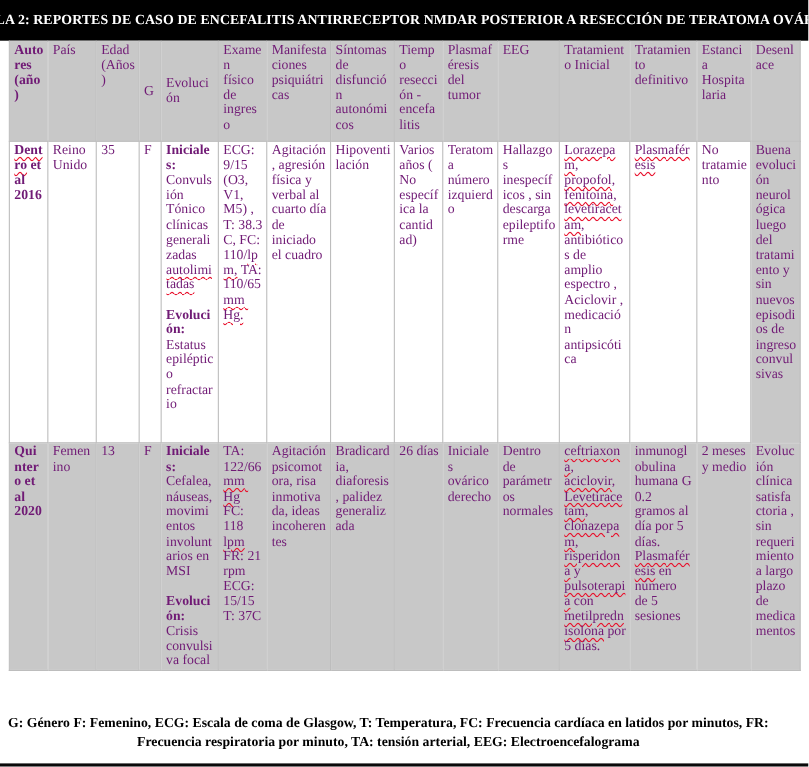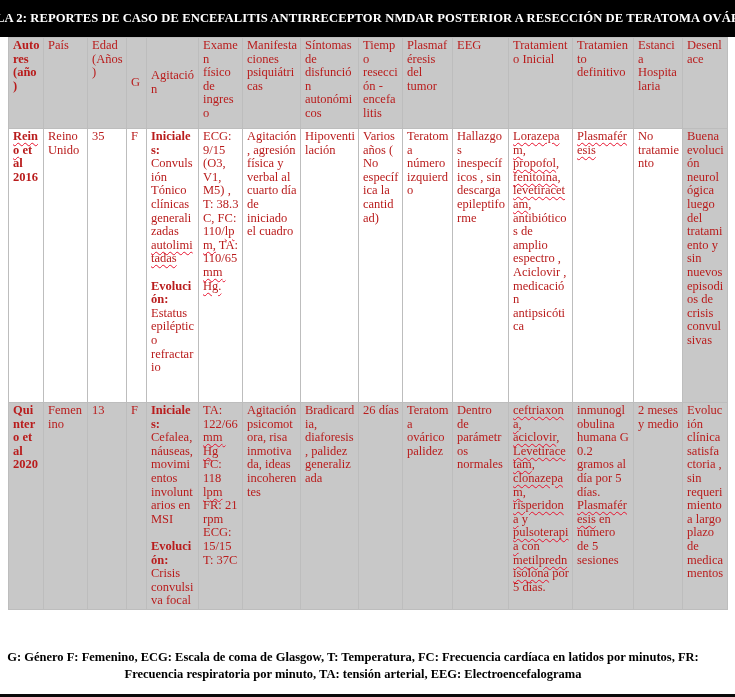--- a/index.html
+++ b/index.html
@@ -23,21 +23,21 @@
   }
   .table-wrap{position:absolute;left:8px;top:37px;}
   table{border-collapse:collapse;table-layout:fixed;width:719px;}
   td{
     border:1px solid var(--border);
     vertical-align:top;
     padding:1px 3px 1px 4px;
     font-size:12.5px;line-height:13.6px;
     white-space:pre-wrap;
     overflow-wrap:break-word;word-break:break-word;
-    overflow:hidden;color:#b91c1c;margin-left:28px;
+    overflow:hidden;color:#701a75;margin-left:28px;
   }
   td.hcell{background:var(--shade);height:91px;}
   td.vmid{vertical-align:middle;}
   tr.row0 td{height:274px;}
   tr.row1 td{height:180px;}
   td.shade{background:var(--shade);}
   .b{font-weight:bold;}
   .sp{
     text-decoration-line:underline;
     text-decoration-style:wavy;
@@ -77,70 +77,70 @@
         <col style="width: 61px;">
         <col style="width: 49px;">
         <col style="width: 45px;">
       </colgroup>
       <thead>
         <tr>
           <td class="hcell"><span class="b">Autores (año)</span></td>
           <td class="hcell"><span>País</span></td>
           <td class="hcell"><span>Edad (Años)</span></td>
           <td class="hcell vmid"><span>G</span></td>
-          <td class="hcell vmid"><span>Agitación</span></td>
+          <td class="hcell vmid"><span>Evolución</span></td>
           <td class="hcell"><span>Examen físico de ingreso</span></td>
           <td class="hcell"><span>Manifestaciones psiquiátricas</span></td>
           <td class="hcell"><span>Síntomas de disfunción autonómicos</span></td>
           <td class="hcell"><span>Tiempo resección - encefalitis</span></td>
           <td class="hcell"><span>Plasmaféresis del tumor</span></td>
           <td class="hcell"><span>EEG</span></td>
           <td class="hcell"><span>Tratamiento Inicial</span></td>
           <td class="hcell"><span>Tratamiento definitivo</span></td>
           <td class="hcell"><span>Estancia Hospitalaria</span></td>
           <td class="hcell"><span>Desenlace</span></td>
         </tr>
       </thead>
       <tbody>
         <tr class="row0">
-          <td><span class="b sp">Reino</span><span class="b"> et al 2016</span></td>
+          <td><span class="b sp">Dentro</span><span class="b"> et al 2016</span></td>
           <td><span>Reino Unido</span></td>
           <td><span>35</span></td>
           <td><span>F</span></td>
           <td><span class="b">Iniciales:</span><span>
 Convulsión Tónico clínicas generalizadas </span><span class="sp">autolimitadas</span><span>
 
 </span><span class="b">Evolución:</span><span>
 Estatus epiléptico refractario</span></td>
           <td><span>ECG: 9/15 (O3, V1, M5) , T: 38.3 C, FC: 110/</span><span class="sp">lpm,</span><span> TA: 110/65 </span><span class="sp">mm Hg.</span></td>
           <td><span>Agitación , agresión física y verbal al cuarto día de iniciado el cuadro</span></td>
           <td><span>Hipoventilación</span></td>
           <td><span>Varios años ( No específica la cantidad)</span></td>
           <td><span>Teratoma número izquierdo</span></td>
           <td><span>Hallazgos inespecíficos , sin descarga epileptiforme</span></td>
           <td><span class="sp">Lorazepam</span><span>, </span><span class="sp">propofol</span><span>, </span><span class="sp">fenitoina</span><span>, </span><span class="sp">levetiracetam</span><span>, antibióticos de amplio espectro , Aciclovir , medicación antipsicótica</span></td>
           <td><span class="sp">Plasmaféresis</span></td>
           <td><span>No tratamiento</span></td>
-          <td class="shade"><span>Buena evolución neurológica luego del tratamiento y sin nuevos episodios de crisis convulsivas</span></td>
+          <td class="shade"><span>Buena evolución neurológica luego del tratamiento y sin nuevos episodios de ingreso convulsivas</span></td>
         </tr>
         <tr class="row1">
           <td class="shade"><span class="b">Quintero et al 2020</span></td>
           <td class="shade"><span>Femenino</span></td>
           <td class="shade"><span>13</span></td>
           <td class="shade"><span>F</span></td>
           <td class="shade"><span class="b">Iniciales:</span><span>
 Cefalea, náuseas, movimientos involuntarios en MSI</span><span>
 
 </span><span class="b">Evolución:</span><span>
 Crisis convulsiva focal</span></td>
           <td class="shade"><span>TA: 122/66 </span><span class="sp">mm Hg</span><span> FC: 118 </span><span class="sp">lpm</span><span> FR: 21 rpm ECG: 15/15 T: 37C</span></td>
           <td class="shade"><span>Agitación psicomotora, risa inmotivada, ideas incoherentes</span></td>
           <td class="shade"><span>Bradicardia, diaforesis, palidez generalizada</span></td>
           <td class="shade"><span>26 días</span></td>
-          <td class="shade"><span>Teratoma ovárico palidez</span></td>
+          <td class="shade"><span>Iniciales ovárico derecho</span></td>
           <td class="shade"><span>Dentro de parámetros normales</span></td>
           <td class="shade"><span class="sp">ceftriaxona</span><span>, </span><span class="sp">aciclovir</span><span>, </span><span class="sp">Levetiracetam</span><span>, </span><span class="sp">clonazepam</span><span>, </span><span class="sp">risperidona</span><span> y </span><span class="sp">pulsoterapia</span><span> con </span><span class="sp">metilprednisolona</span><span> por 5 días.</span></td>
           <td class="shade"><span>inmunoglobulina humana G 0.2 gramos al día por 5 días. </span><span class="sp">Plasmaféresis</span><span> en número de 5 sesiones</span></td>
           <td class="shade"><span>2 meses y medio</span></td>
           <td class="shade"><span>Evolución clínica satisfactoria , sin requerimiento a largo plazo de medicamentos</span></td>
         </tr>
       </tbody>
     </table>
 </div>
 

